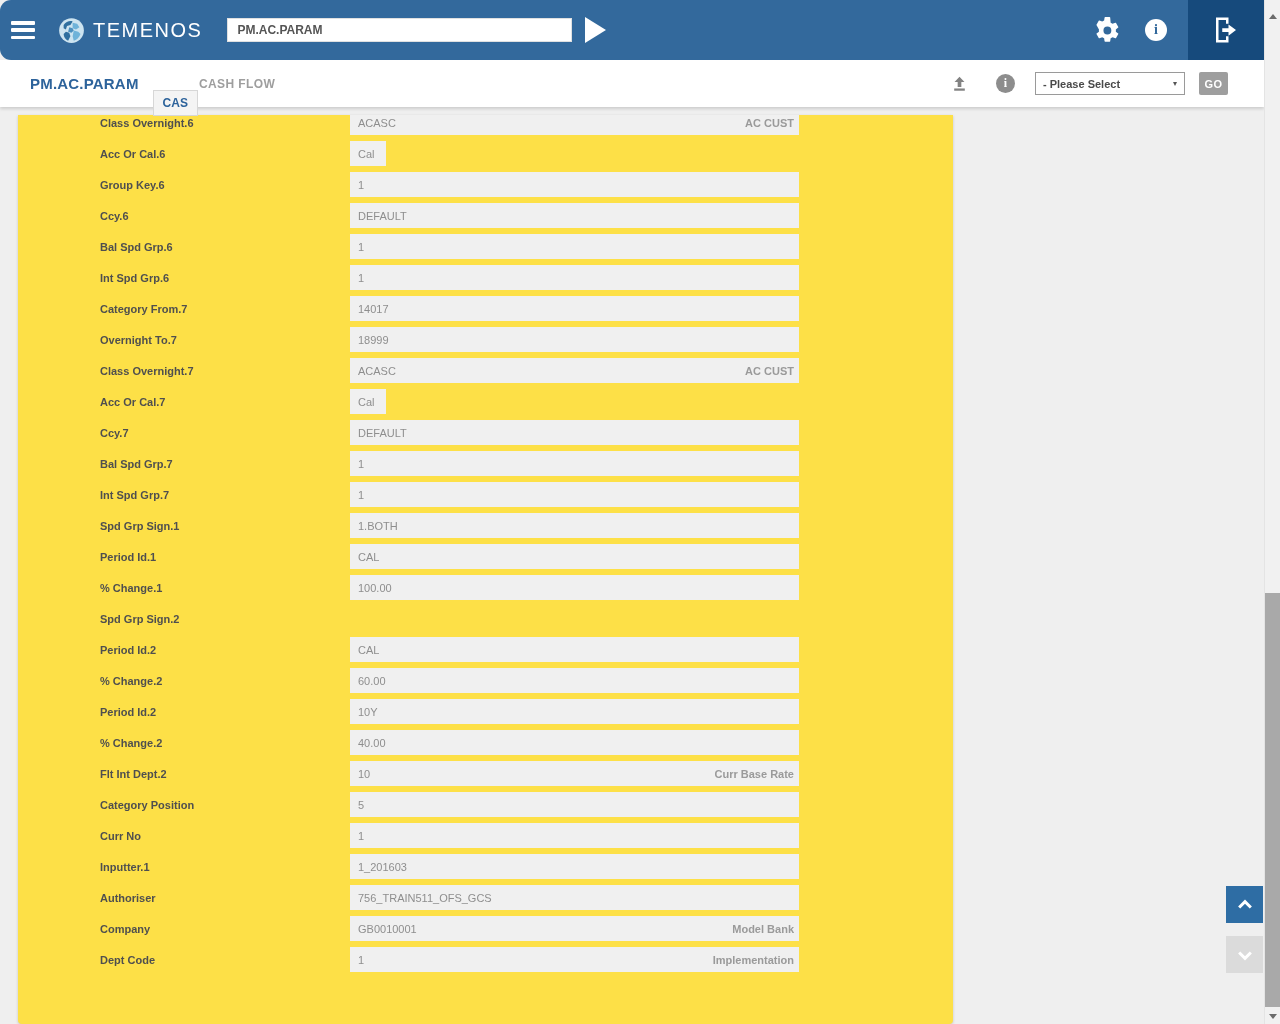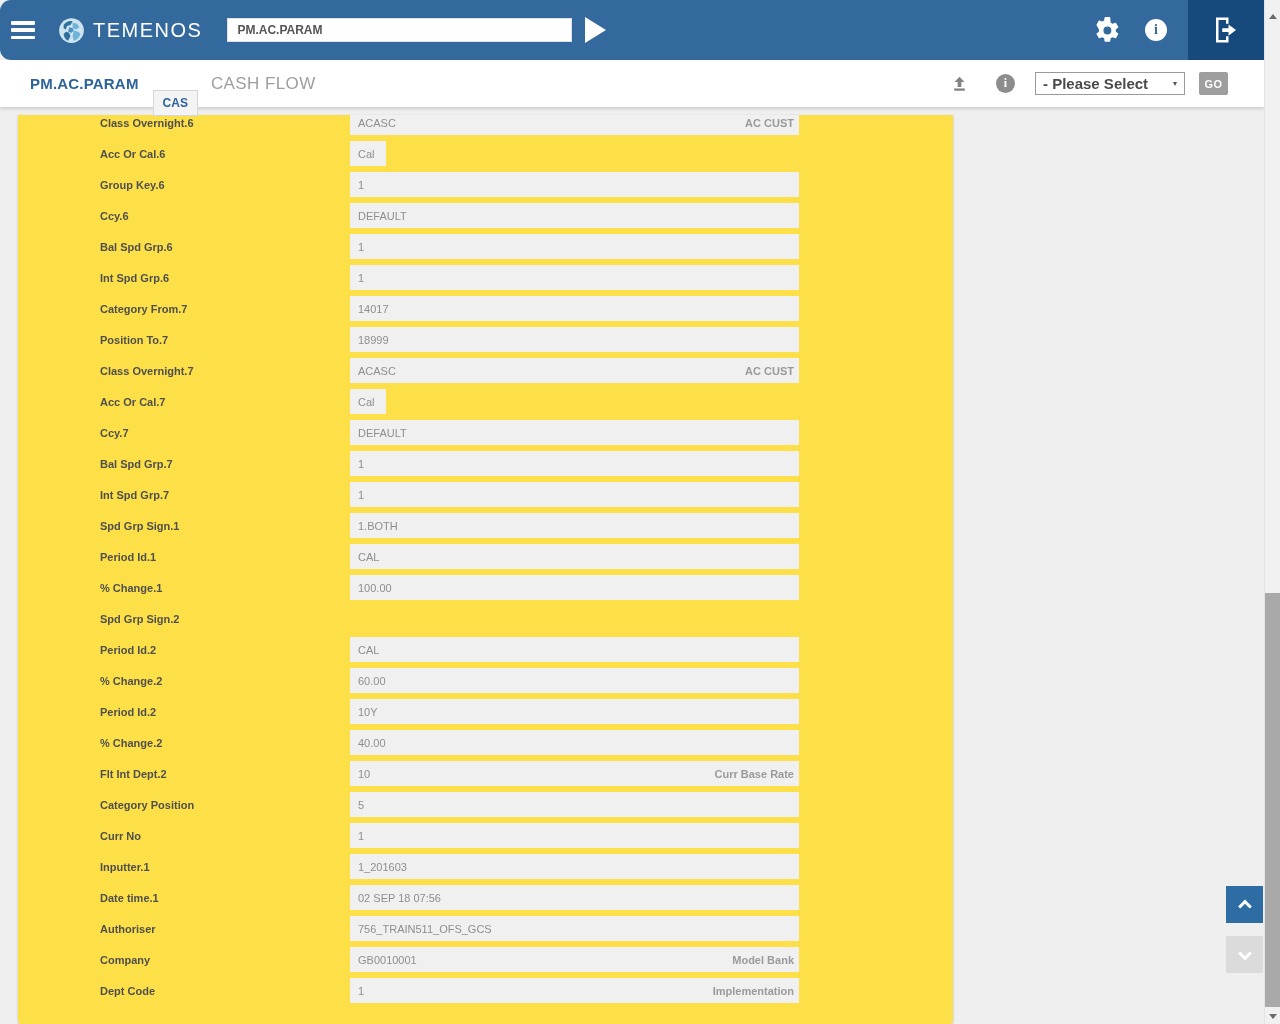--- a/index.html
+++ b/index.html
@@ -31,28 +31,28 @@
     font-size:14px;font-weight:700;display:flex;align-items:center;justify-content:center;margin-left:24px;margin-right:21px;font-family:"Liberation Serif",serif;}
   .exit-section{width:76px;height:60px;background:var(--header-dark-bg);display:flex;align-items:center;justify-content:center;cursor:pointer;}
   .exit-svg{width:30px;height:30px;}
 
   
   .toolbar{position:absolute;top:60px;left:0;width:1264px;height:47px;background:#fff;
     display:flex;align-items:center;box-shadow:0 2px 3px rgba(0,0,0,0.14);z-index:4;}
   .doc-title{margin-left:30px;font-size:15px;font-weight:700;color:var(--accent-blue);letter-spacing:0.2px;}
   .tab-box{margin-left:14px;padding:5px 9px;background:#f4f4f4;border:1px solid #d7d7d7;
     font-size:12px;font-weight:700;color:var(--accent-blue);cursor:pointer;margin-top:38px;}
-  .subtitle{margin-left:13px;font-size:17px;font-weight:400;color:#9e9e9e;letter-spacing:0.4px;}
+  .subtitle{margin-left:1px;font-size:12px;font-weight:700;color:#9e9e9e;letter-spacing:0.4px;}
   .toolbar-spacer{flex:1;}
   .upload-svg{width:17px;height:19px;cursor:pointer;}
   .tinfo-circle{width:19px;height:19px;border-radius:50%;background:#8d8d8d;color:#fff;font-size:12px;
     font-weight:700;display:flex;align-items:center;justify-content:center;margin-left:28px;cursor:pointer;font-family:"Liberation Serif",serif;}
   .select-box{margin-left:20px;width:150px;height:23px;border:1px solid #9a9a9a;background:#fff;
     display:flex;align-items:center;justify-content:space-between;padding:0 7px;cursor:pointer;}
-  .select-label{font-size:15px;font-weight:700;color:#4a4a4a;text-align:center;}
+  .select-label{font-size:11px;font-weight:700;color:#4a4a4a;text-align:center;}
   .select-caret{font-size:8px;color:#555;}
   .go-btn{margin-left:14px;margin-right:36px;width:29px;height:23px;background:var(--go-bg);border:none;
     color:#fff;font-family:inherit;font-size:11px;font-weight:700;letter-spacing:0.5px;border-radius:2px;cursor:pointer;}
 
   
   .content{position:absolute;top:107px;left:0;width:1264px;height:917px;background:var(--page-bg);}
   .card{position:absolute;left:18px;top:8px;width:935px;height:909px;background:#fde047;
     border-radius:0 0 4px 4px;box-shadow:0 1px 3px rgba(0,0,0,0.18);overflow:hidden;}
   .rows{margin-top:-8px;}
   .form-row{height:31px;display:flex;align-items:center;}
@@ -186,21 +186,21 @@
 
   <div class="form-row">
     <span class="f-label">Category From.7</span>
     <div class="f-box">
       <span class="f-value">14017</span>
 
     </div>
   </div>
 
   <div class="form-row">
-    <span class="f-label">Position To.7</span>
+    <span class="f-label">Overnight To.7</span>
     <div class="f-box">
       <span class="f-value">18999</span>
 
     </div>
   </div>
 
   <div class="form-row">
     <span class="f-label">Class Overnight.7</span>
     <div class="f-box">
       <span class="f-value">ACASC</span>
@@ -325,27 +325,20 @@
   </div>
 
   <div class="form-row">
     <span class="f-label">Inputter.1</span>
     <div class="f-box">
       <span class="f-value">1_201603</span>
 
     </div>
   </div>
 
-  <div class="form-row">
-    <span class="f-label">Date time.1</span>
-    <div class="f-box">
-      <span class="f-value">02 SEP 18 07:56</span>
-
-    </div>
-  </div>
 
   <div class="form-row">
     <span class="f-label">Authoriser</span>
     <div class="f-box">
       <span class="f-value">756_TRAIN511_OFS_GCS</span>
 
     </div>
   </div>
 
   <div class="form-row">

